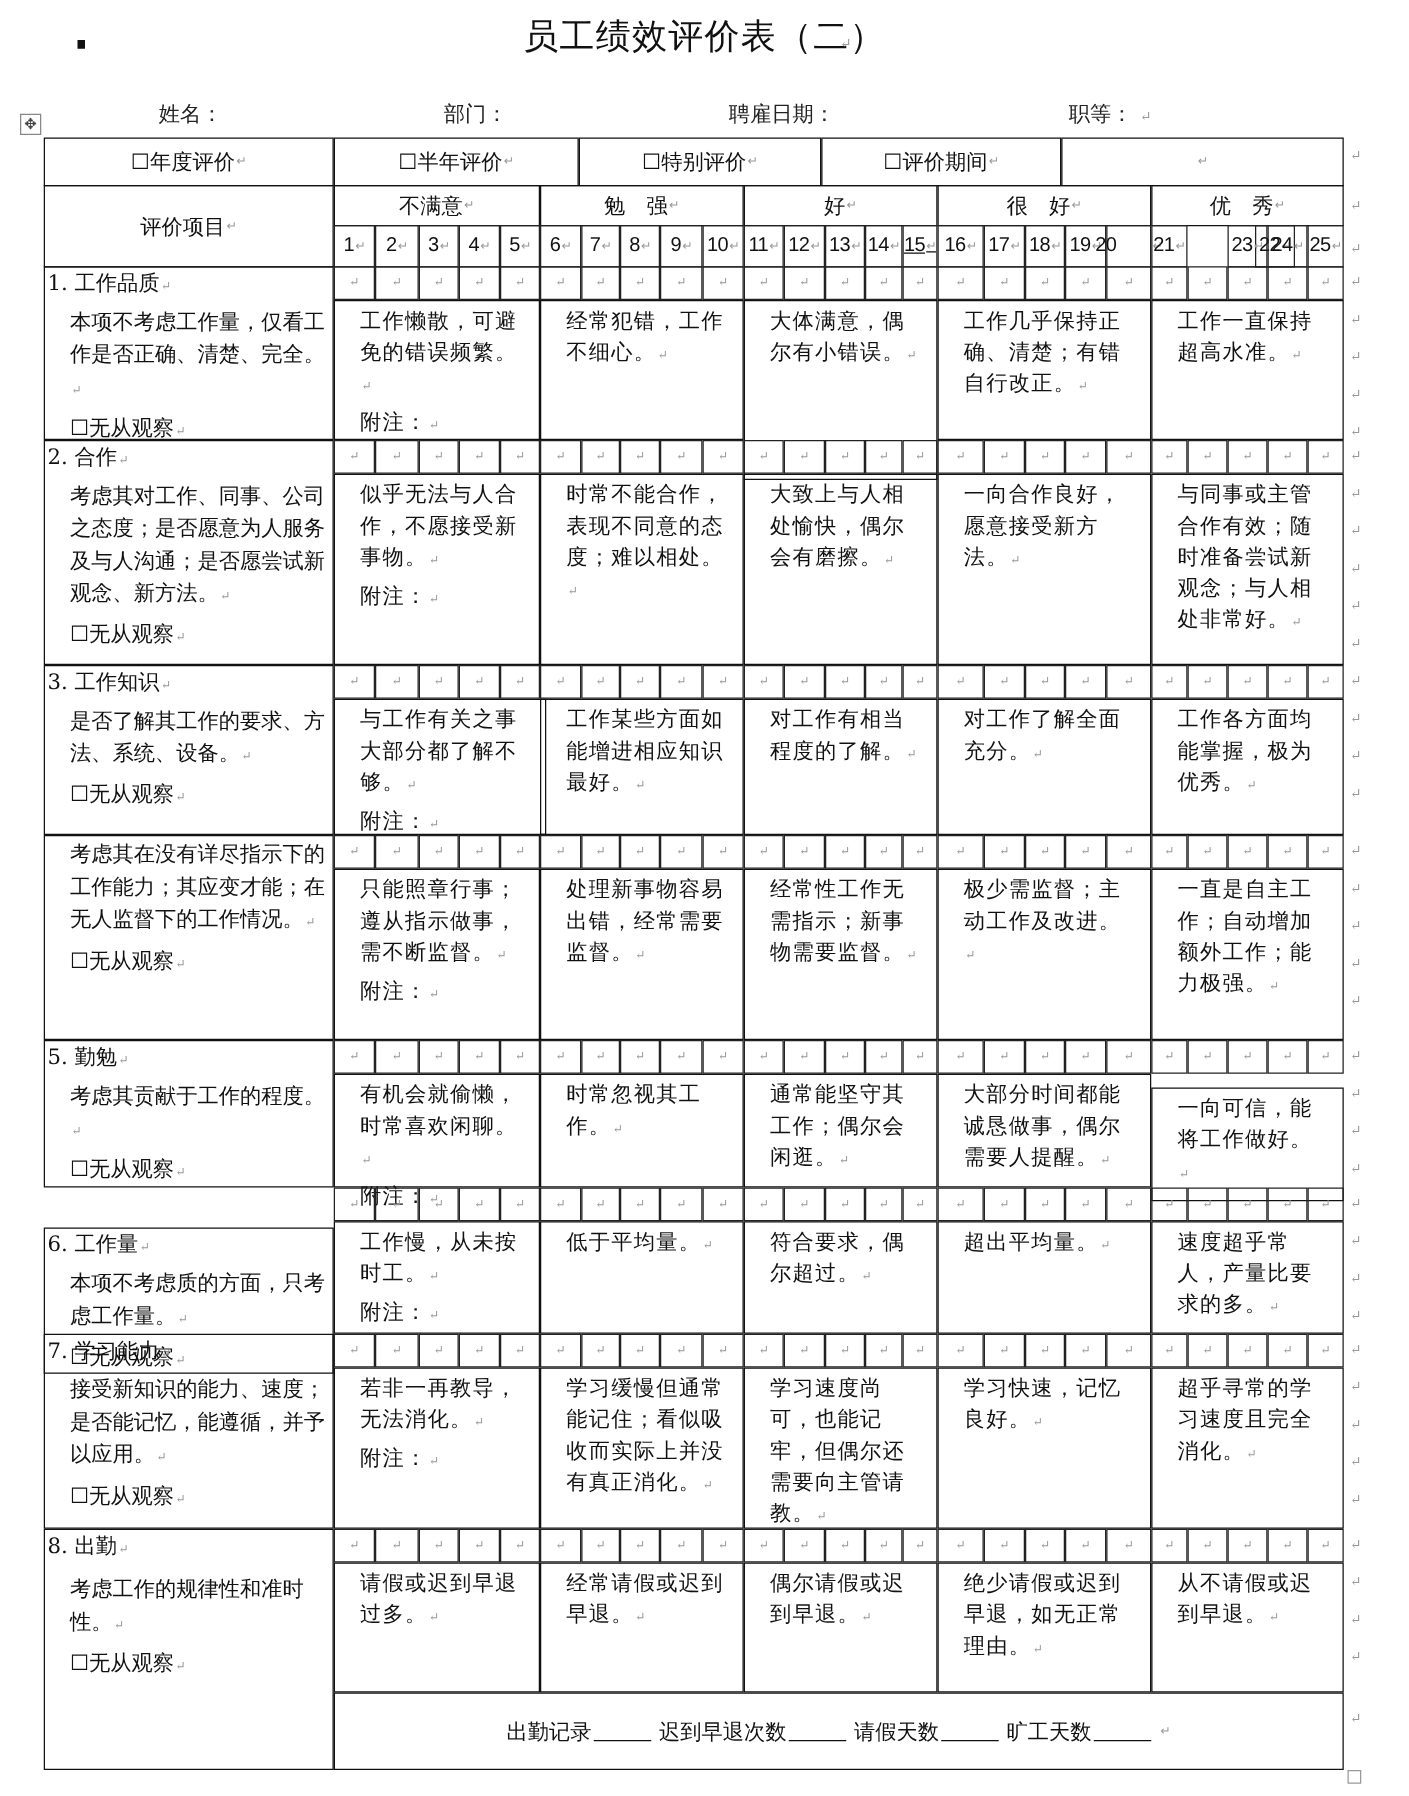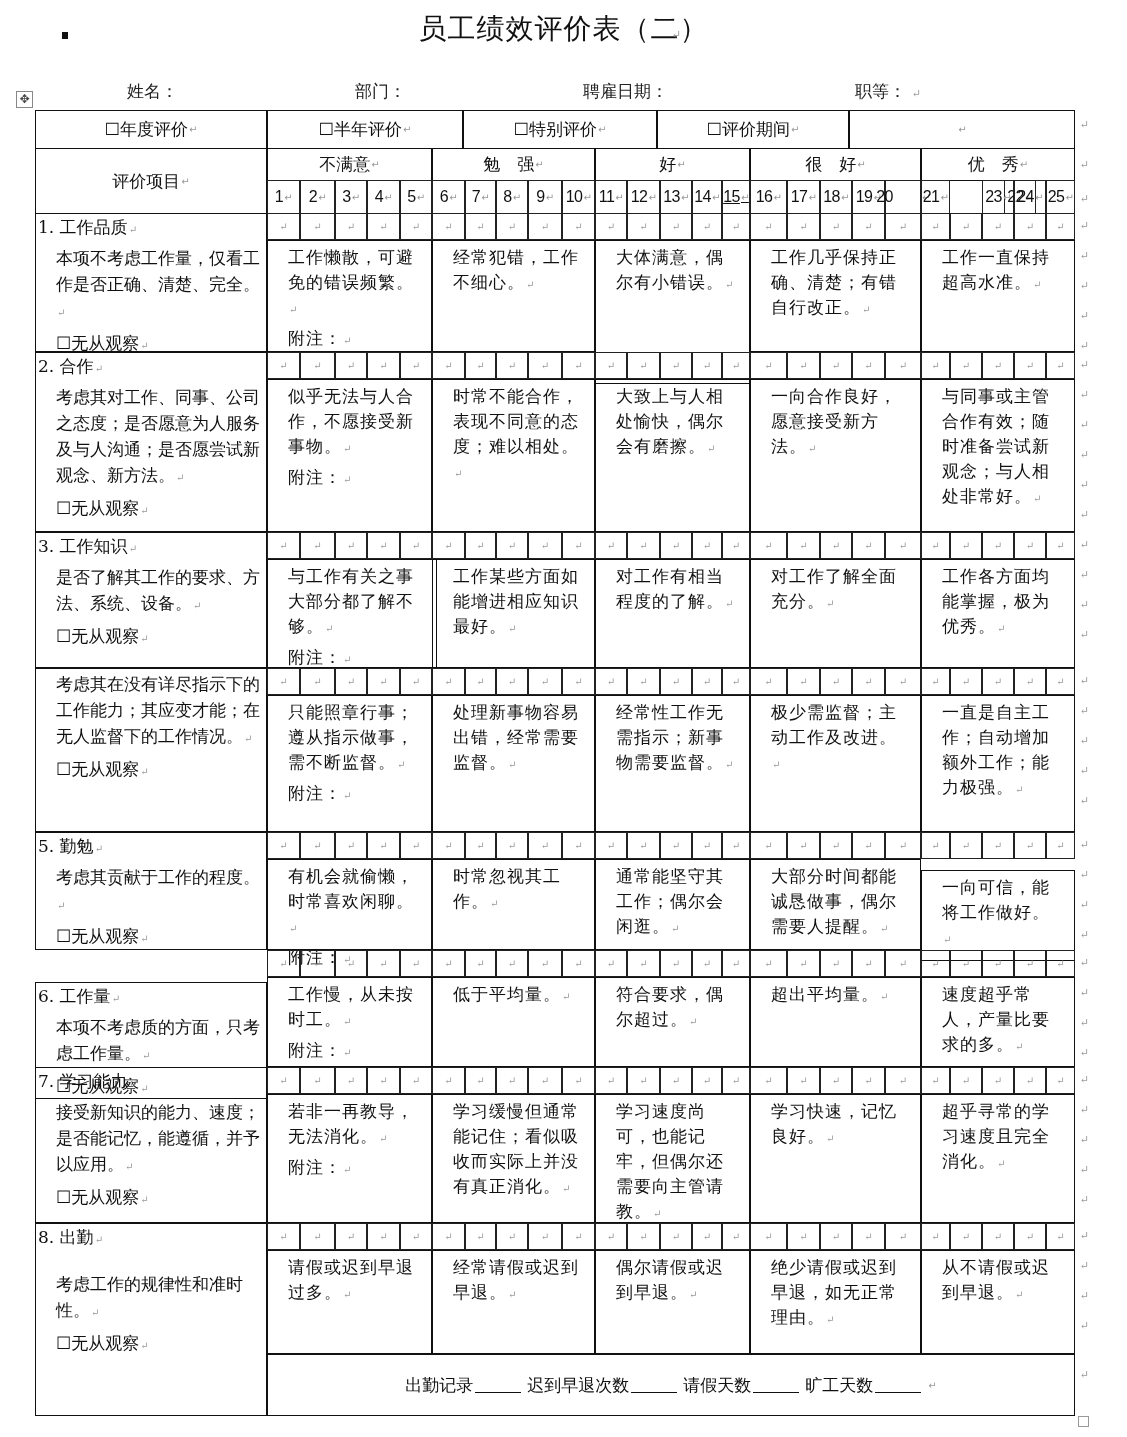--- a/index.html
+++ b/index.html
@@ -540,21 +540,21 @@
 <div class="abs cell desc" style="left: 921px; top: 1094px; width: 154px; height: 129px;">
     <div>超乎寻常的学习速度且完全消化。<span class="pm">↵</span></div>
   </div>
 <div class="abs right-mark" style="left: 1080px; top: 1073px;">↵</div>
 <div class="abs right-mark" style="left: 1080px; top: 1103px;">↵</div>
 <div class="abs right-mark" style="left: 1080px; top: 1133px;">↵</div>
 <div class="abs right-mark" style="left: 1080px; top: 1163px;">↵</div>
 <div class="abs right-mark" style="left: 1080px; top: 1193px;">↵</div>
 <div class="abs cell" style="left: 35px; top: 1223px; width: 232px; height: 193px;">
     <div class="item-title">8. 出勤<span class="pm">↵</span></div>
-    <div class="item-desc" style="margin-top: 18px;">考虑工作的规律性和准时性。<span class="pm">↵</span></div>
+    <div class="item-desc" style="margin-top: 6px;">考虑工作的规律性和准时性。<span class="pm">↵</span></div>
     <div class="item-desc" style="margin-top: 4px;">☐无从观察<span class="pm">↵</span></div>
   </div>
 <div class="abs thin scorebox" style="left: 267px; top: 1223px; width: 33px; height: 27px;">↵</div>
 <div class="abs thin scorebox" style="left: 300px; top: 1223px; width: 35px; height: 27px;">↵</div>
 <div class="abs thin scorebox" style="left: 335px; top: 1223px; width: 32px; height: 27px;">↵</div>
 <div class="abs thin scorebox" style="left: 367px; top: 1223px; width: 33px; height: 27px;">↵</div>
 <div class="abs thin scorebox" style="left: 400px; top: 1223px; width: 32px; height: 27px;">↵</div>
 <div class="abs thin scorebox" style="left: 432px; top: 1223px; width: 33px; height: 27px;">↵</div>
 <div class="abs thin scorebox" style="left: 465px; top: 1223px; width: 31px; height: 27px;">↵</div>
 <div class="abs thin scorebox" style="left: 496px; top: 1223px; width: 32px; height: 27px;">↵</div>

